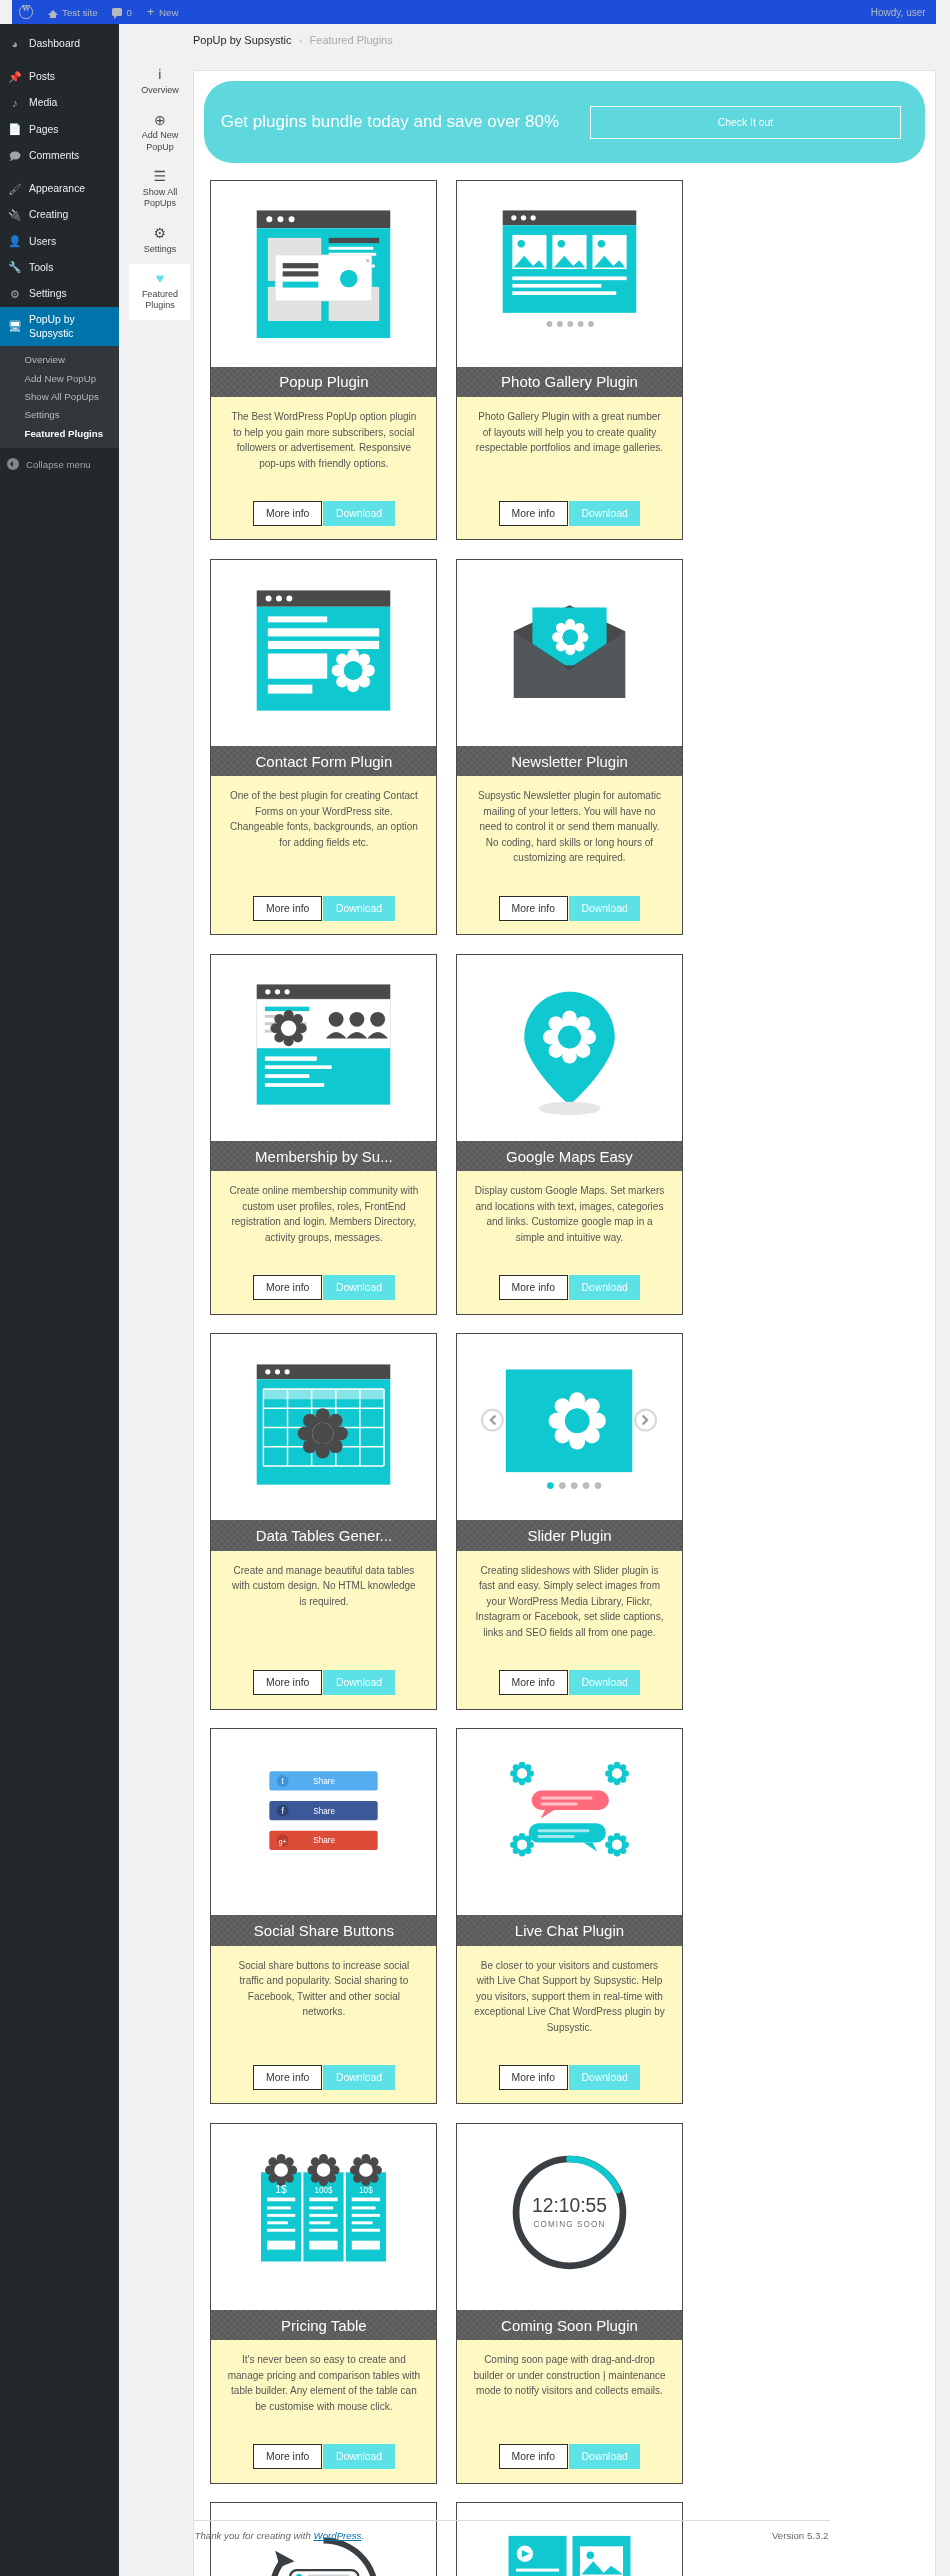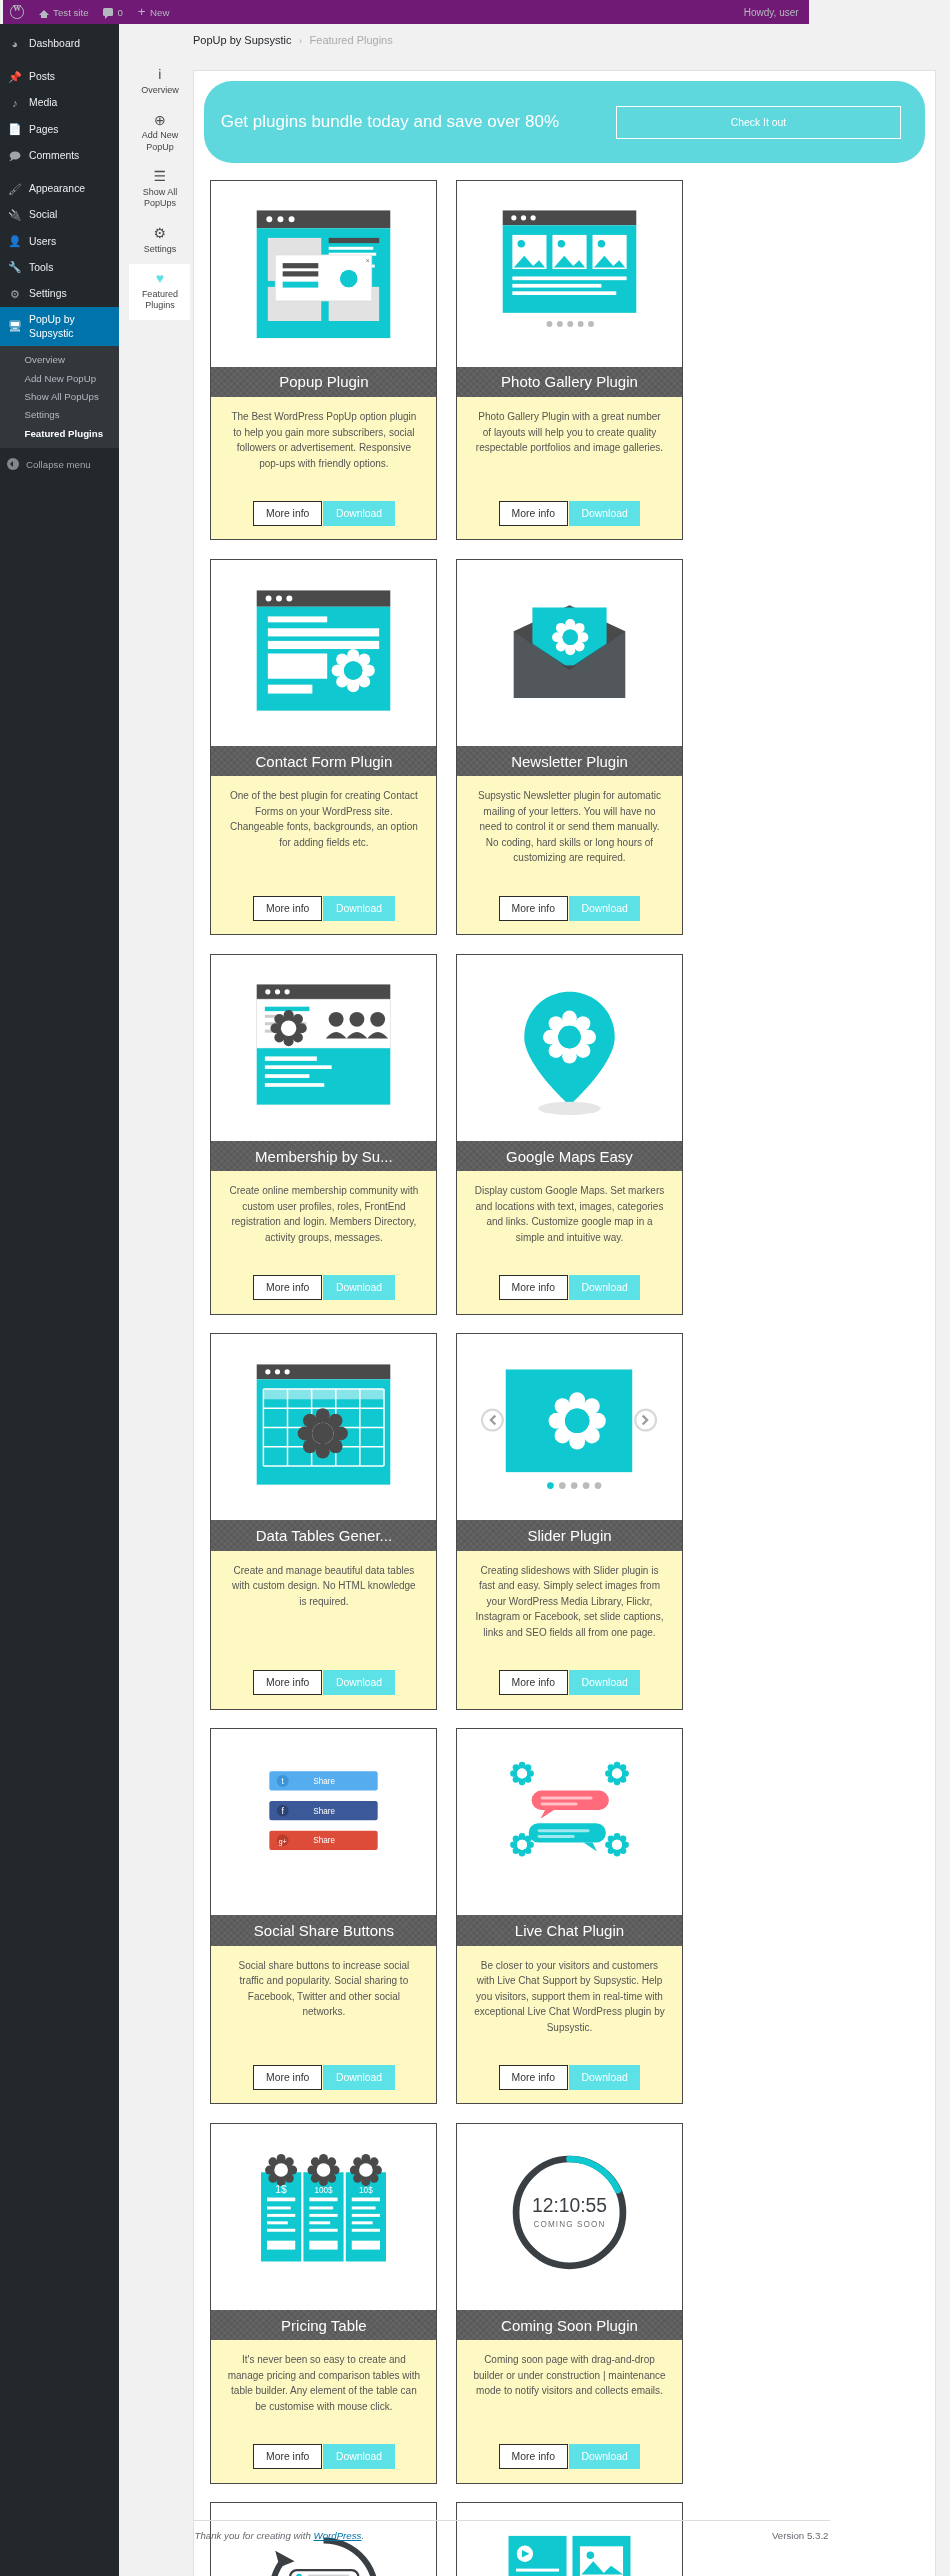--- a/index.html
+++ b/index.html
@@ -8,22 +8,22 @@
     width:951px; height:2576px;
     font-family:"Liberation Sans", sans-serif;
     background:#f1f1f1;
     font-size:9.7px;
     color:#444;
     overflow:hidden;
   }
 
   
   #adminbar{
-    position:absolute; top:0; left:3px; width:806px; height:24px;
-    background:#701a75; color:#b4b9be; display:flex; align-items:center;
+    position:absolute; top:0; left:12px; width:924px; height:24px;
+    background:#1d4ed8; color:#b4b9be; display:flex; align-items:center;
     font-size:9.7px; z-index:50;
   }
   .ab-item{display:flex;align-items:center;gap:4.5px;padding:0 7.4px;height:24px;color:#b4b9be;}
   #adminbar .right{margin-left:auto;display:flex;align-items:center;gap:6px;padding-right:10.4px;}
   .wp-logo{width:13.4px;height:13.4px;border-radius:50%;border:1.5px solid #b4b9be;position:relative;display:inline-block;}
   .wp-logo:after{content:"W";position:absolute;left:0;right:0;top:-2.2px;text-align:center;font-size:8.2px;font-weight:bold;color:#b4b9be;font-family:"Liberation Serif",serif;}
   .home-ico{display:inline-block;width:0;height:0;border-left:5.2px solid transparent;border-right:5.2px solid transparent;border-bottom:5.2px solid #b4b9be;position:relative;}
   .home-ico:after{content:"";position:absolute;left:-3px;top:5.2px;width:6px;height:3.7px;background:#b4b9be;}
   .bubble{display:inline-block;width:9.7px;height:7.4px;background:#b4b9be;border-radius:1.5px;position:relative;}
   .bubble:after{content:"";position:absolute;left:1.5px;top:7.4px;border-left:3px solid #b4b9be;border-bottom:3px solid transparent;}
@@ -58,21 +58,21 @@
   .vtab .vico{display:block;font-size:14px;line-height:1;margin-bottom:3.7px;color:#4d4d4d;}
   .vtab.active{background:#fff;}
   .vtab.active .vico{color:#5ce1e6;}
 
   
   #panel{position:absolute;left:74px;top:46px;width:743px;background:#fff;border:0.7px solid #e1e1e1;padding:10.4px;}
 
   
   #banner{background:#5ed7dd;height:82px;display:flex;align-items:center;padding:0 16.3px;border-radius:28px;}
   #banner .btext{color:#fff;font-size:17px;line-height:1.35;max-width:416px;font-weight:400;}
-  #banner .bbtn{margin-left:auto;margin-right:7.4px;width:285px;height:33px;border:1.5px solid #fff;color:#fff;display:flex;align-items:center;justify-content:center;font-size:10.4px;}
+  #banner .bbtn{margin-left:auto;margin-right:7.4px;width:311px;height:33px;border:1.5px solid #fff;color:#fff;display:flex;align-items:center;justify-content:center;font-size:10.4px;}
 
   
   #grid{display:flex;flex-wrap:wrap;gap:18.6px;padding:16.3px 6px 6px 6px;}
   .card{width:227px;background:#fff;border:0.7px solid #4a4a4a;display:flex;flex-direction:column;}
   .thumb{height:186px;background:#fff;display:flex;align-items:center;justify-content:center;overflow:hidden;}
   .ctitle{
     background:#595959; color:#fff; text-align:center; font-size:15px;
     padding:6.7px 4.5px; white-space:nowrap; overflow:hidden; text-overflow:ellipsis;
     background-image:
       repeating-linear-gradient(45deg, rgba(255,255,255,.035) 0 2.2px, transparent 2.2px 4.5px),
@@ -137,21 +137,21 @@
     <span>Comments</span>
   </div>
   <div class="menu-sep"></div>
 
   <div class="menu-item">
     <span class="mi-ico">🖌</span>
     <span>Appearance</span>
   </div>
   <div class="menu-item">
     <span class="mi-ico">🔌</span>
-    <span>Social</span>
+    <span>Creating</span>
   </div>
   <div class="menu-item">
     <span class="mi-ico">👤</span>
     <span>Users</span>
   </div>
   <div class="menu-item">
     <span class="mi-ico">🔧</span>
     <span>Tools</span>
   </div>
   <div class="menu-item">

